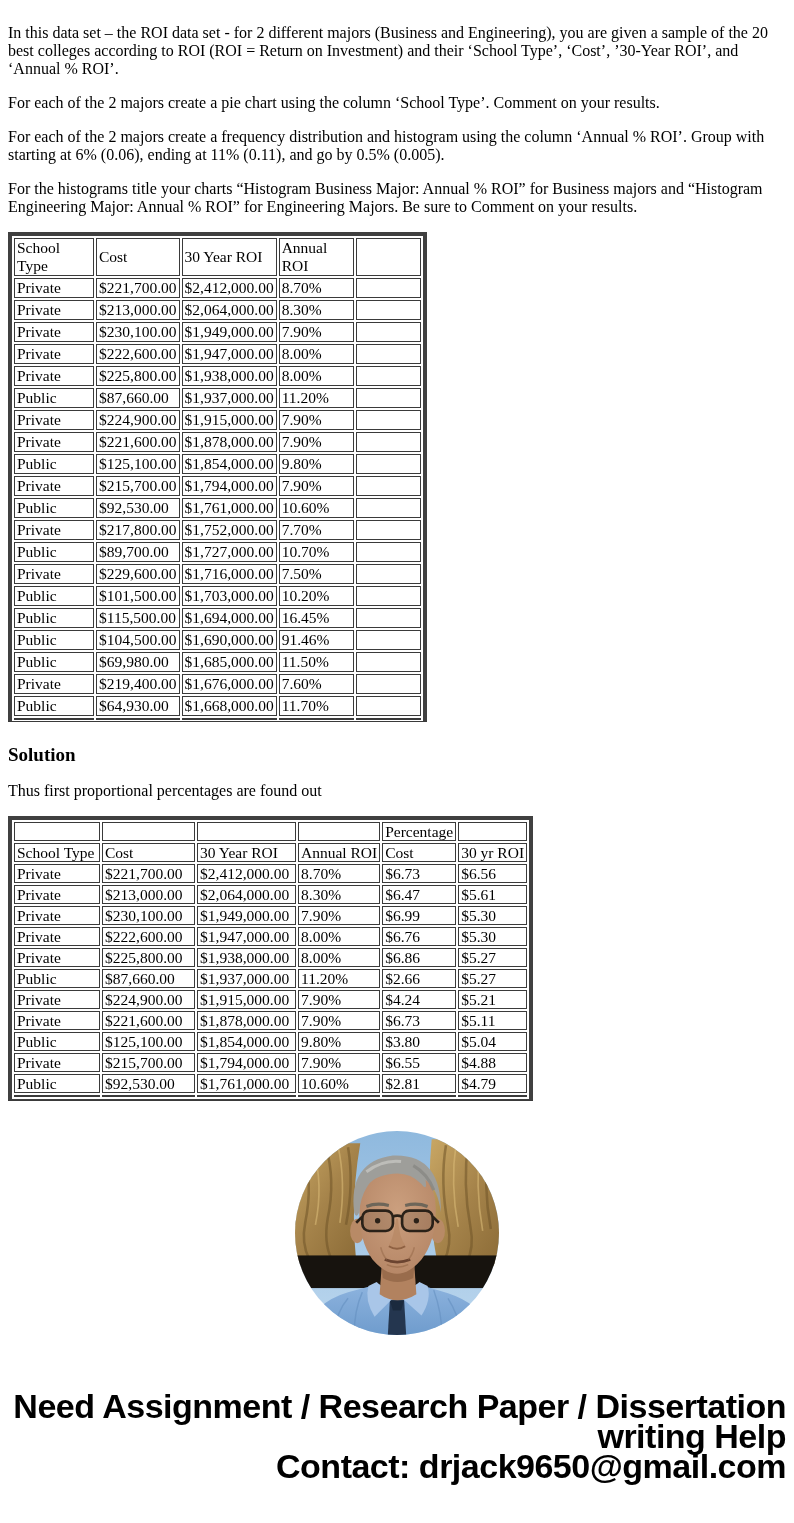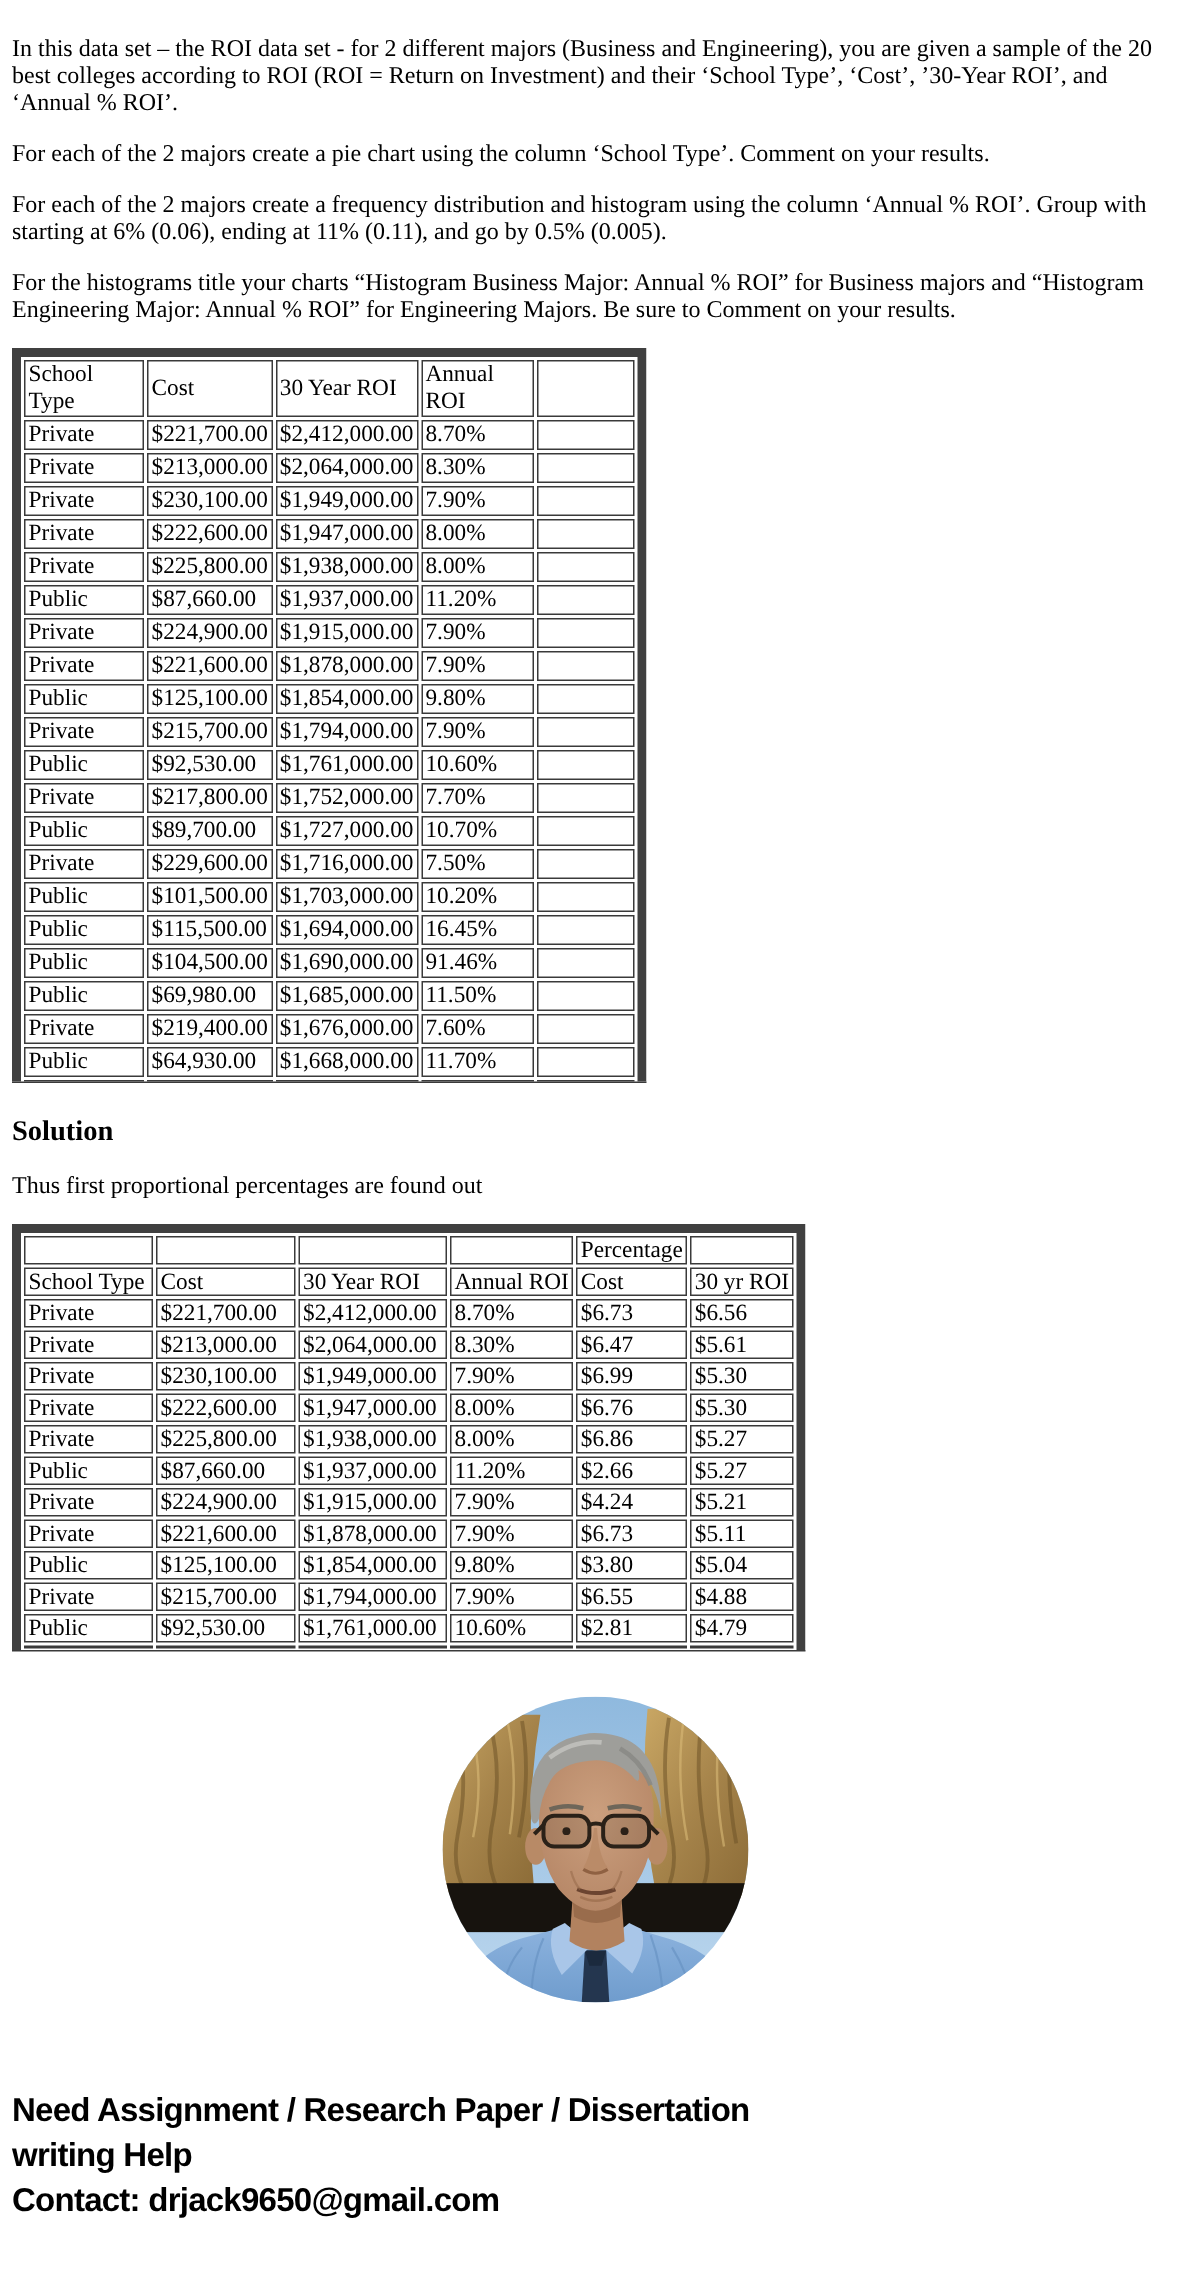--- a/index.html
+++ b/index.html
@@ -26,21 +26,21 @@
     width:-moz-fit-content;
     width:fit-content;
     border-bottom:1px solid #3a3a3a;
     margin:16px 0;
   }
   .tbl-wrap1{height:489px;}
   .tbl-wrap2{height:284px;}
   table.data{
     border-collapse:separate;
     border-spacing:2px;
-    border:6px solid #404040;
+    border:4px solid #404040;
     table-layout:fixed;
   }
   table.data td{
     border:1px solid #3a3a3a;
     padding:0 2px;
     font-size:15.5px;
     line-height:18px;
     white-space:nowrap;
     overflow:hidden;
     vertical-align:middle;
@@ -65,24 +65,24 @@
   table.t2 col.c6{width:66px;}
   
   .photo-wrap{
     margin-top:30px;
     text-align:center;
   }
   .photo-wrap svg{display:inline-block;}
   
   .footer{
     margin-top:52px;
-    text-align:left;
+    text-align:right;
     font-family:"Liberation Sans",sans-serif;
     font-weight:bold;
-    font-size:22px;
+    font-size:34px;
     line-height:30px;
     letter-spacing:-0.5px;
     color:#000;
   }
 </style>
 </head>
 <body>
 
 <div class="page">
 

